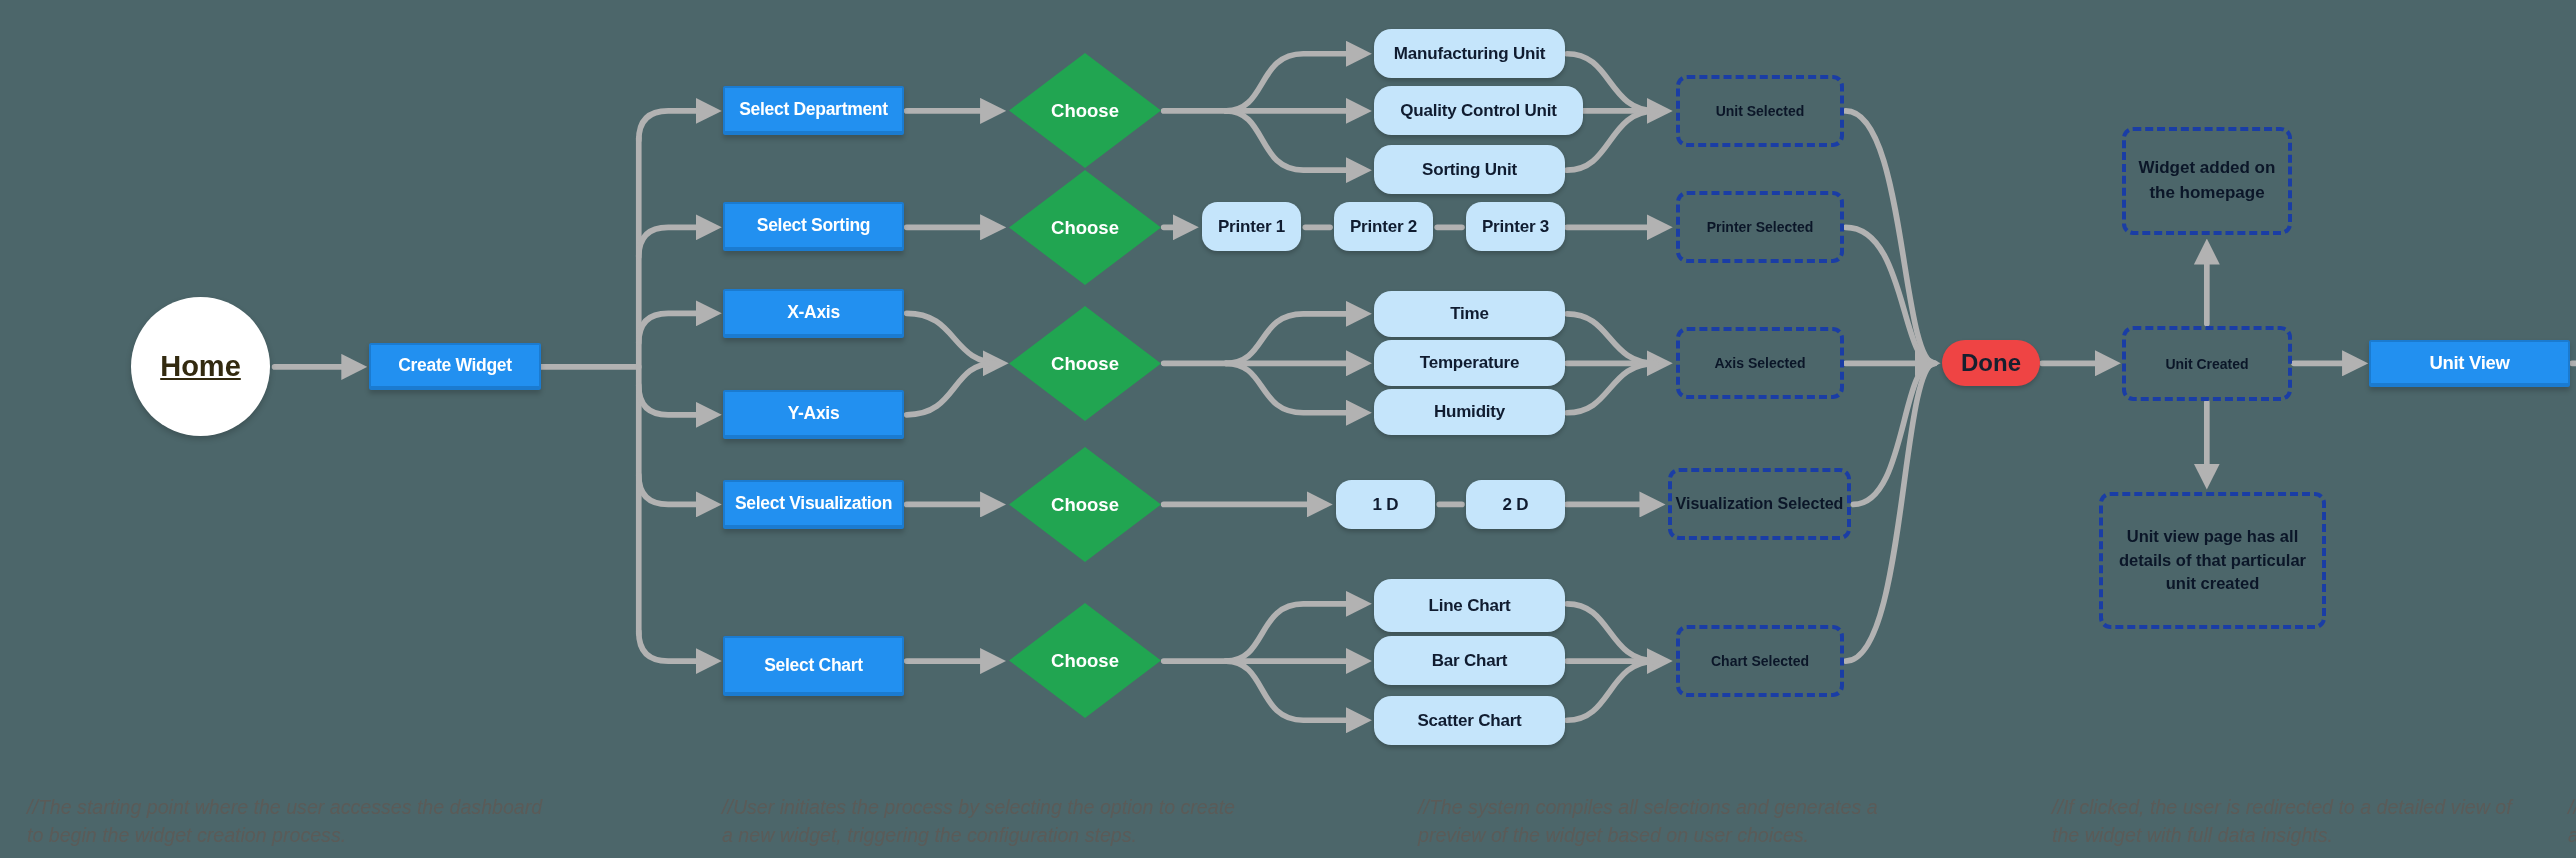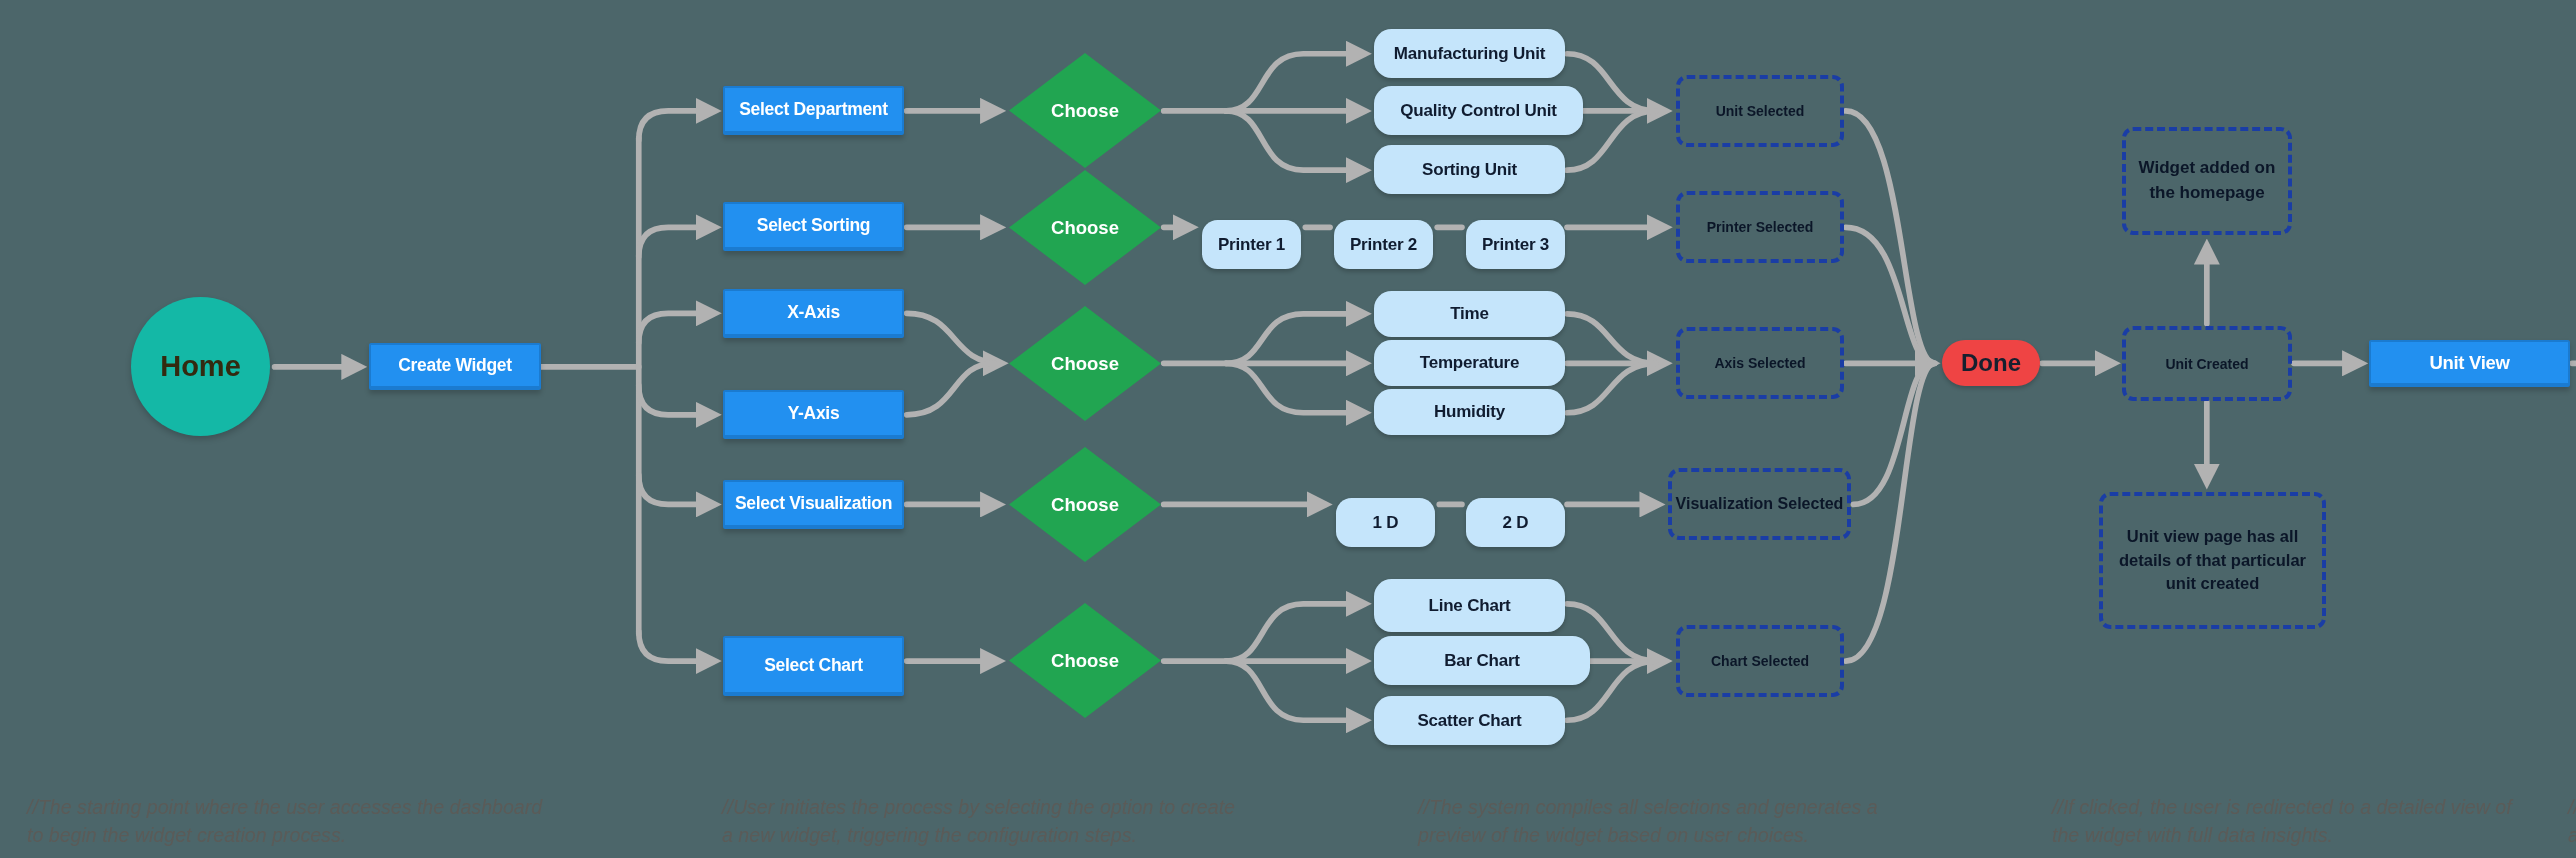--- a/index.html
+++ b/index.html
@@ -6,31 +6,31 @@
   body{width:2996px;height:859px;position:relative;overflow:hidden;
        font-family:"Liberation Sans",sans-serif;}
   svg.edges{position:absolute;left:0;top:0;z-index:1;}
   .node{position:absolute;z-index:2;display:flex;align-items:center;justify-content:center;
         text-align:center;box-sizing:border-box;font-weight:bold;white-space:nowrap;}
   .blue{background:#2290F0;border:2.6px solid #1B7BD0;border-bottom-width:4.6px;
         color:#FFFFFF;font-size:17.5px;letter-spacing:-0.3px;border-radius:2.1px;
         box-shadow:0 3.1px 5.2px rgba(0,0,0,.18);}
   .pill{background:#C5E5FB;color:#101C30;border-radius:17.5px;font-size:17px;
         letter-spacing:-0.2px;box-shadow:0 2.6px 4.6px rgba(0,0,0,.20);}
-  .pill.small{border-radius:15.5px;margin-top:18px;}
+  .pill.small{border-radius:15.5px;}
   .donepill{background:#ef4444;color:#16202F;border-radius:23px;font-size:24px;
         box-shadow:0 2.6px 4.6px rgba(0,0,0,.20);}
   .diamond{width:152px;height:115px;color:#FFFFFF;font-size:18.5px;background:#21A551;
         clip-path:polygon(50% 0,100% 50%,50% 100%,0 50%);}
   .dashed{border:4.6px dashed #1A3DA5;border-radius:11.3px;background:transparent;
         color:#0B1628;font-size:14px;}
   .dashed.multi{white-space:normal;line-height:1.45;padding:5.2px 7.2px;font-size:17px;}
   .dashed.multi.small{font-size:16.5px;}
-  .circle{background:#14b8a6;border-radius:50%;color:#332A10;
-        box-shadow:0 3.1px 6.2px rgba(0,0,0,.20);}
+  .circle{background:#ffffff;border-radius:50%;color:#332A10;
+        box-shadow:0 3.1px 6.2px rgba(0,0,0,.20);text-decoration:underline;}
   .note{position:absolute;z-index:2;font-style:italic;font-size:19.6px;line-height:28px;
         color:#5B5B58;white-space:normal;font-weight:normal;}
 </style>
 </head>
 <body>
 
 <svg class="edges" width="2996" height="859" viewBox="0 0 5816 1667">
   <defs>
     <marker id="arw" viewBox="0 0 10 10" refX="7" refY="5" markerWidth="4.6" markerHeight="4.6" orient="auto-start-reverse" markerUnits="strokeWidth">
       <path d="M0,0 L10,5 L0,10 z" fill="#B2B2B2"></path>
@@ -124,21 +124,21 @@
 <div class="node pill" style="left:1374px;top:145px;width:191px;height:49px">Sorting Unit</div>
 <div class="node pill small" style="left:1202px;top:202px;width:99px;height:49px">Printer 1</div>
 <div class="node pill small" style="left:1334px;top:202px;width:99px;height:49px">Printer 2</div>
 <div class="node pill small" style="left:1466px;top:202px;width:99px;height:49px">Printer 3</div>
 <div class="node pill" style="left:1374px;top:291px;width:191px;height:46px">Time</div>
 <div class="node pill" style="left:1374px;top:340px;width:191px;height:46px">Temperature</div>
 <div class="node pill" style="left:1374px;top:389px;width:191px;height:46px">Humidity</div>
 <div class="node pill small" style="left:1336px;top:480px;width:99px;height:49px">1 D</div>
 <div class="node pill small" style="left:1466px;top:480px;width:99px;height:49px">2 D</div>
 <div class="node pill" style="left:1374px;top:579px;width:191px;height:53px">Line Chart</div>
-<div class="node pill" style="left:1374px;top:636px;width:216px;height:49px">Bar Chart</div>
+<div class="node pill" style="left:1374px;top:636px;width:191px;height:49px">Bar Chart</div>
 <div class="node pill" style="left:1374px;top:696px;width:191px;height:49px">Scatter Chart</div>
 
 <div class="node dashed" style="left:1676px;top:75px;width:168px;height:72px">Unit Selected</div>
 <div class="node dashed" style="left:1676px;top:191px;width:168px;height:72px">Printer Selected</div>
 <div class="node dashed" style="left:1676px;top:327px;width:168px;height:72px">Axis Selected</div>
 <div class="node dashed" style="left:1668px;top:468px;width:183px;height:72px;font-size:16px">Visualization Selected</div>
 <div class="node dashed" style="left:1676px;top:625px;width:168px;height:72px">Chart Selected</div>
 
 <div class="node donepill" style="left:1942px;top:340px;width:98px;height:46px">Done</div>
 <div class="node dashed" style="left:2122px;top:326px;width:170px;height:75px">Unit Created</div>

